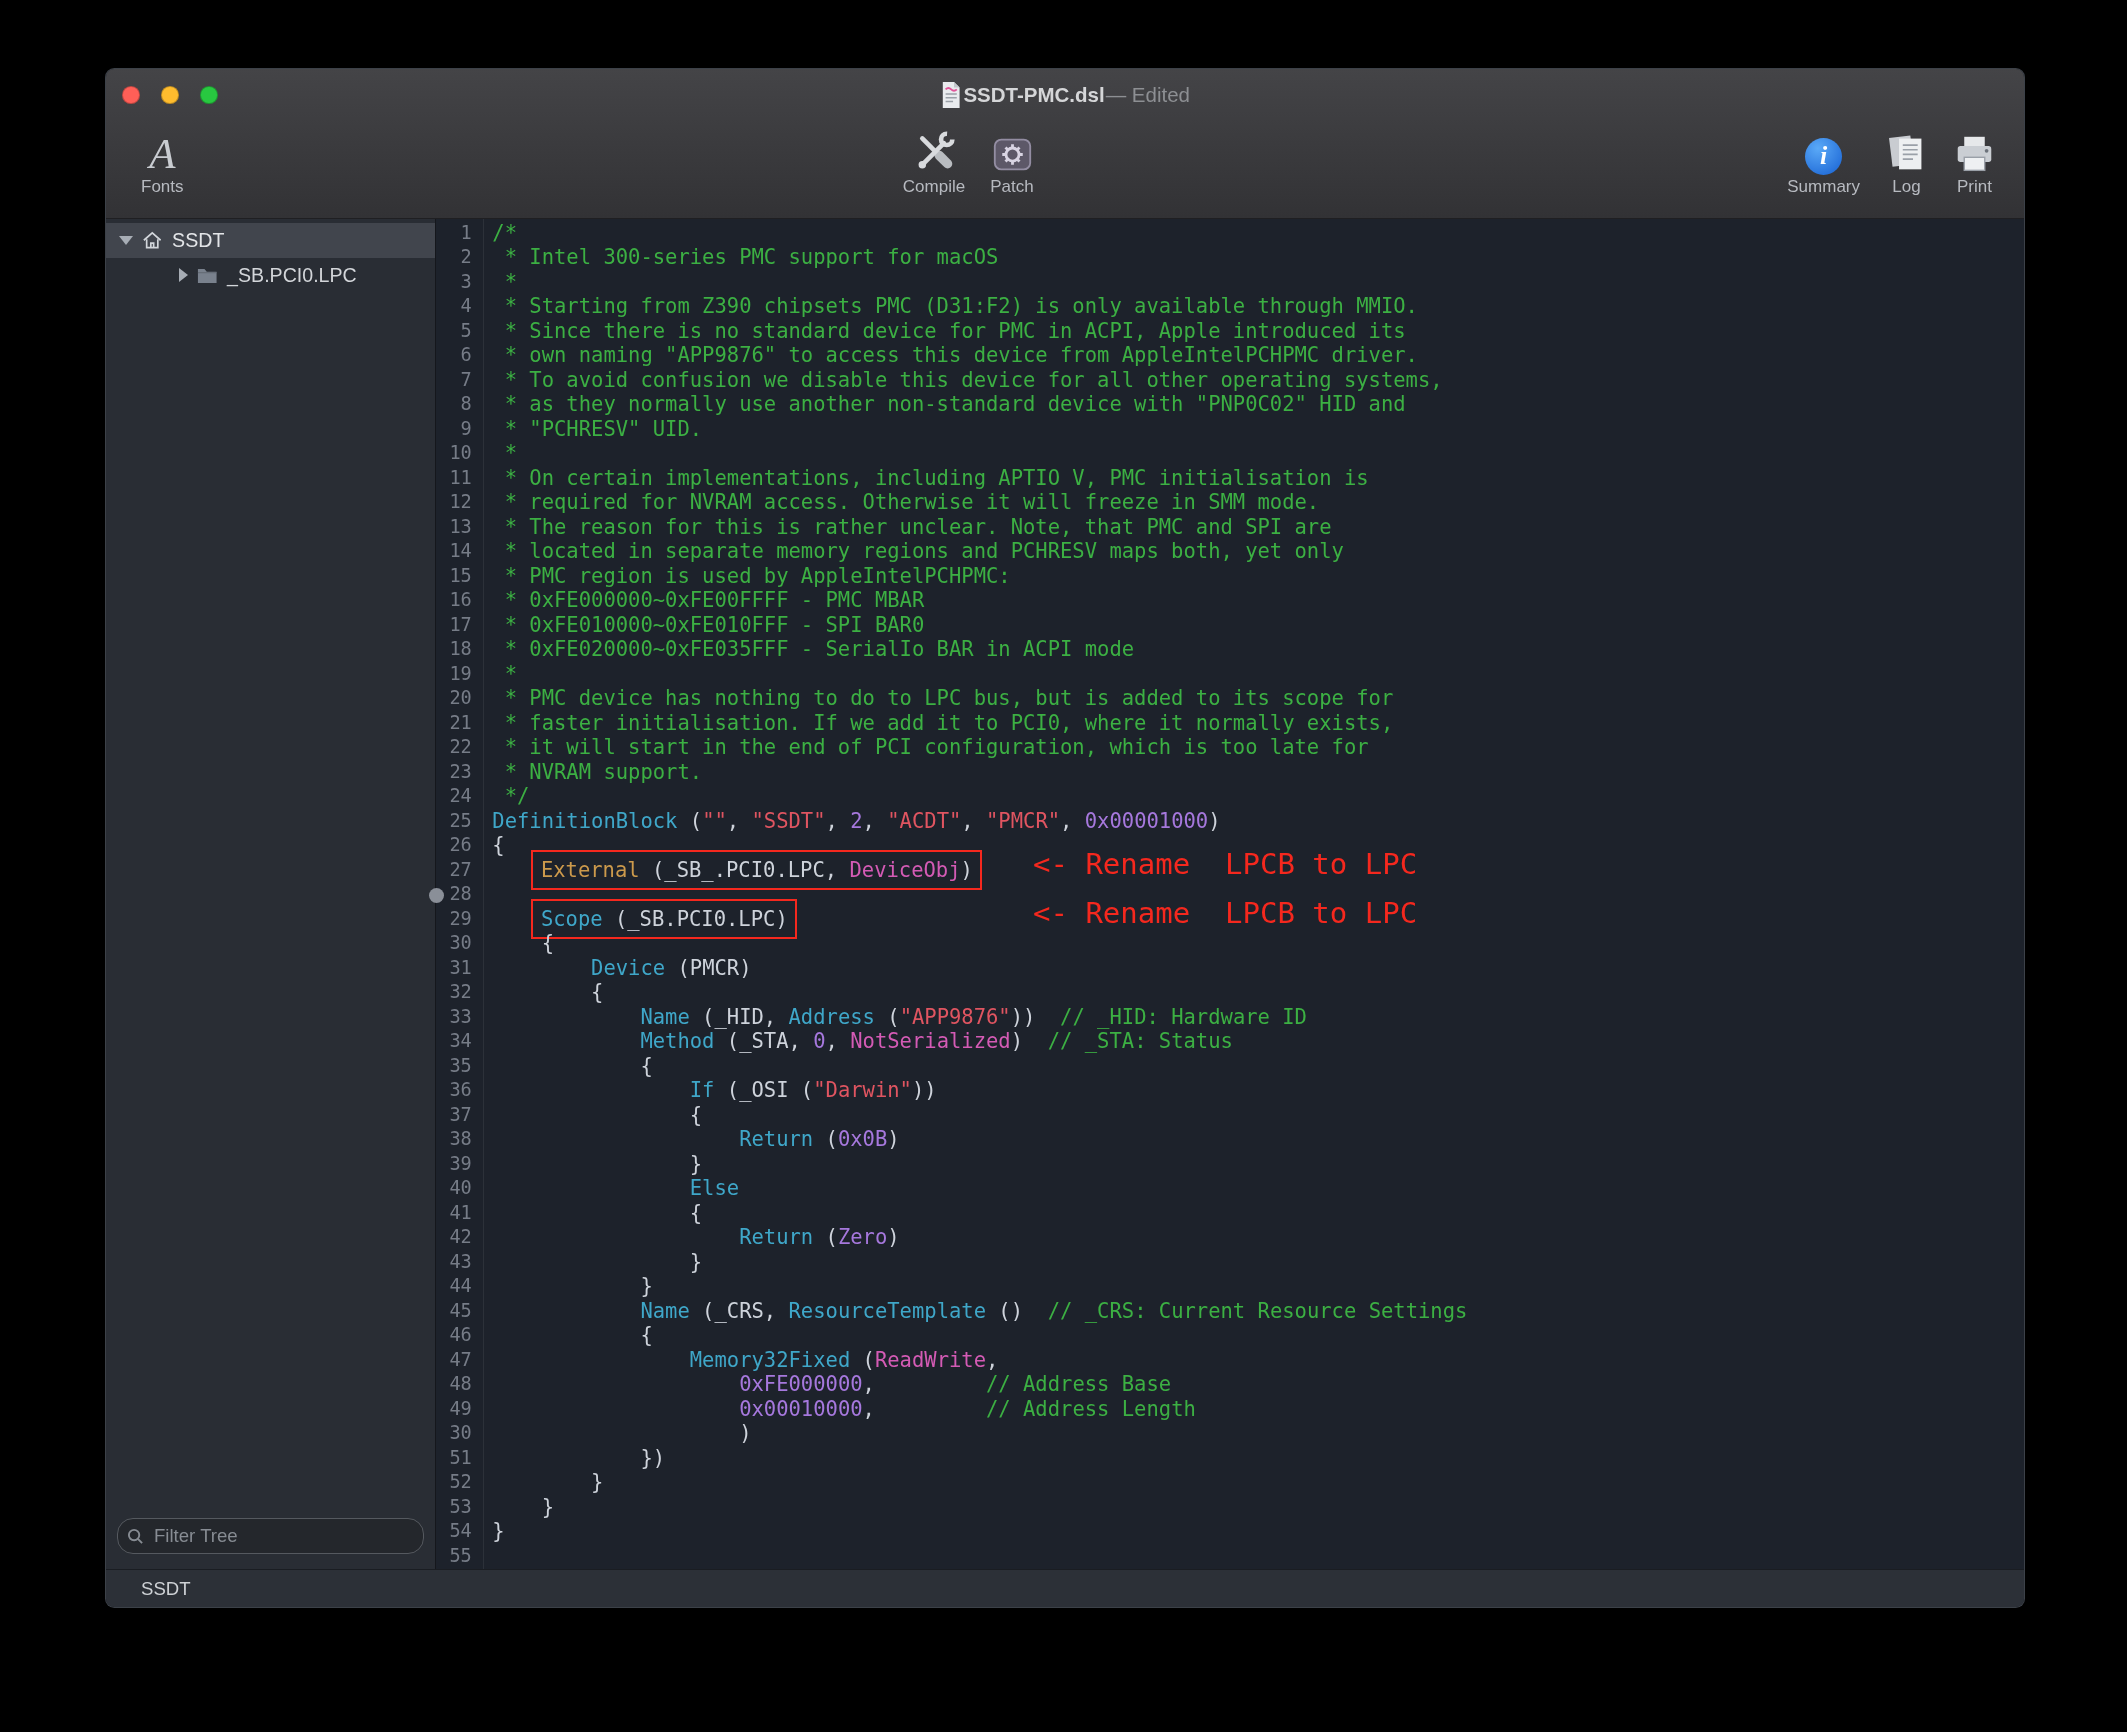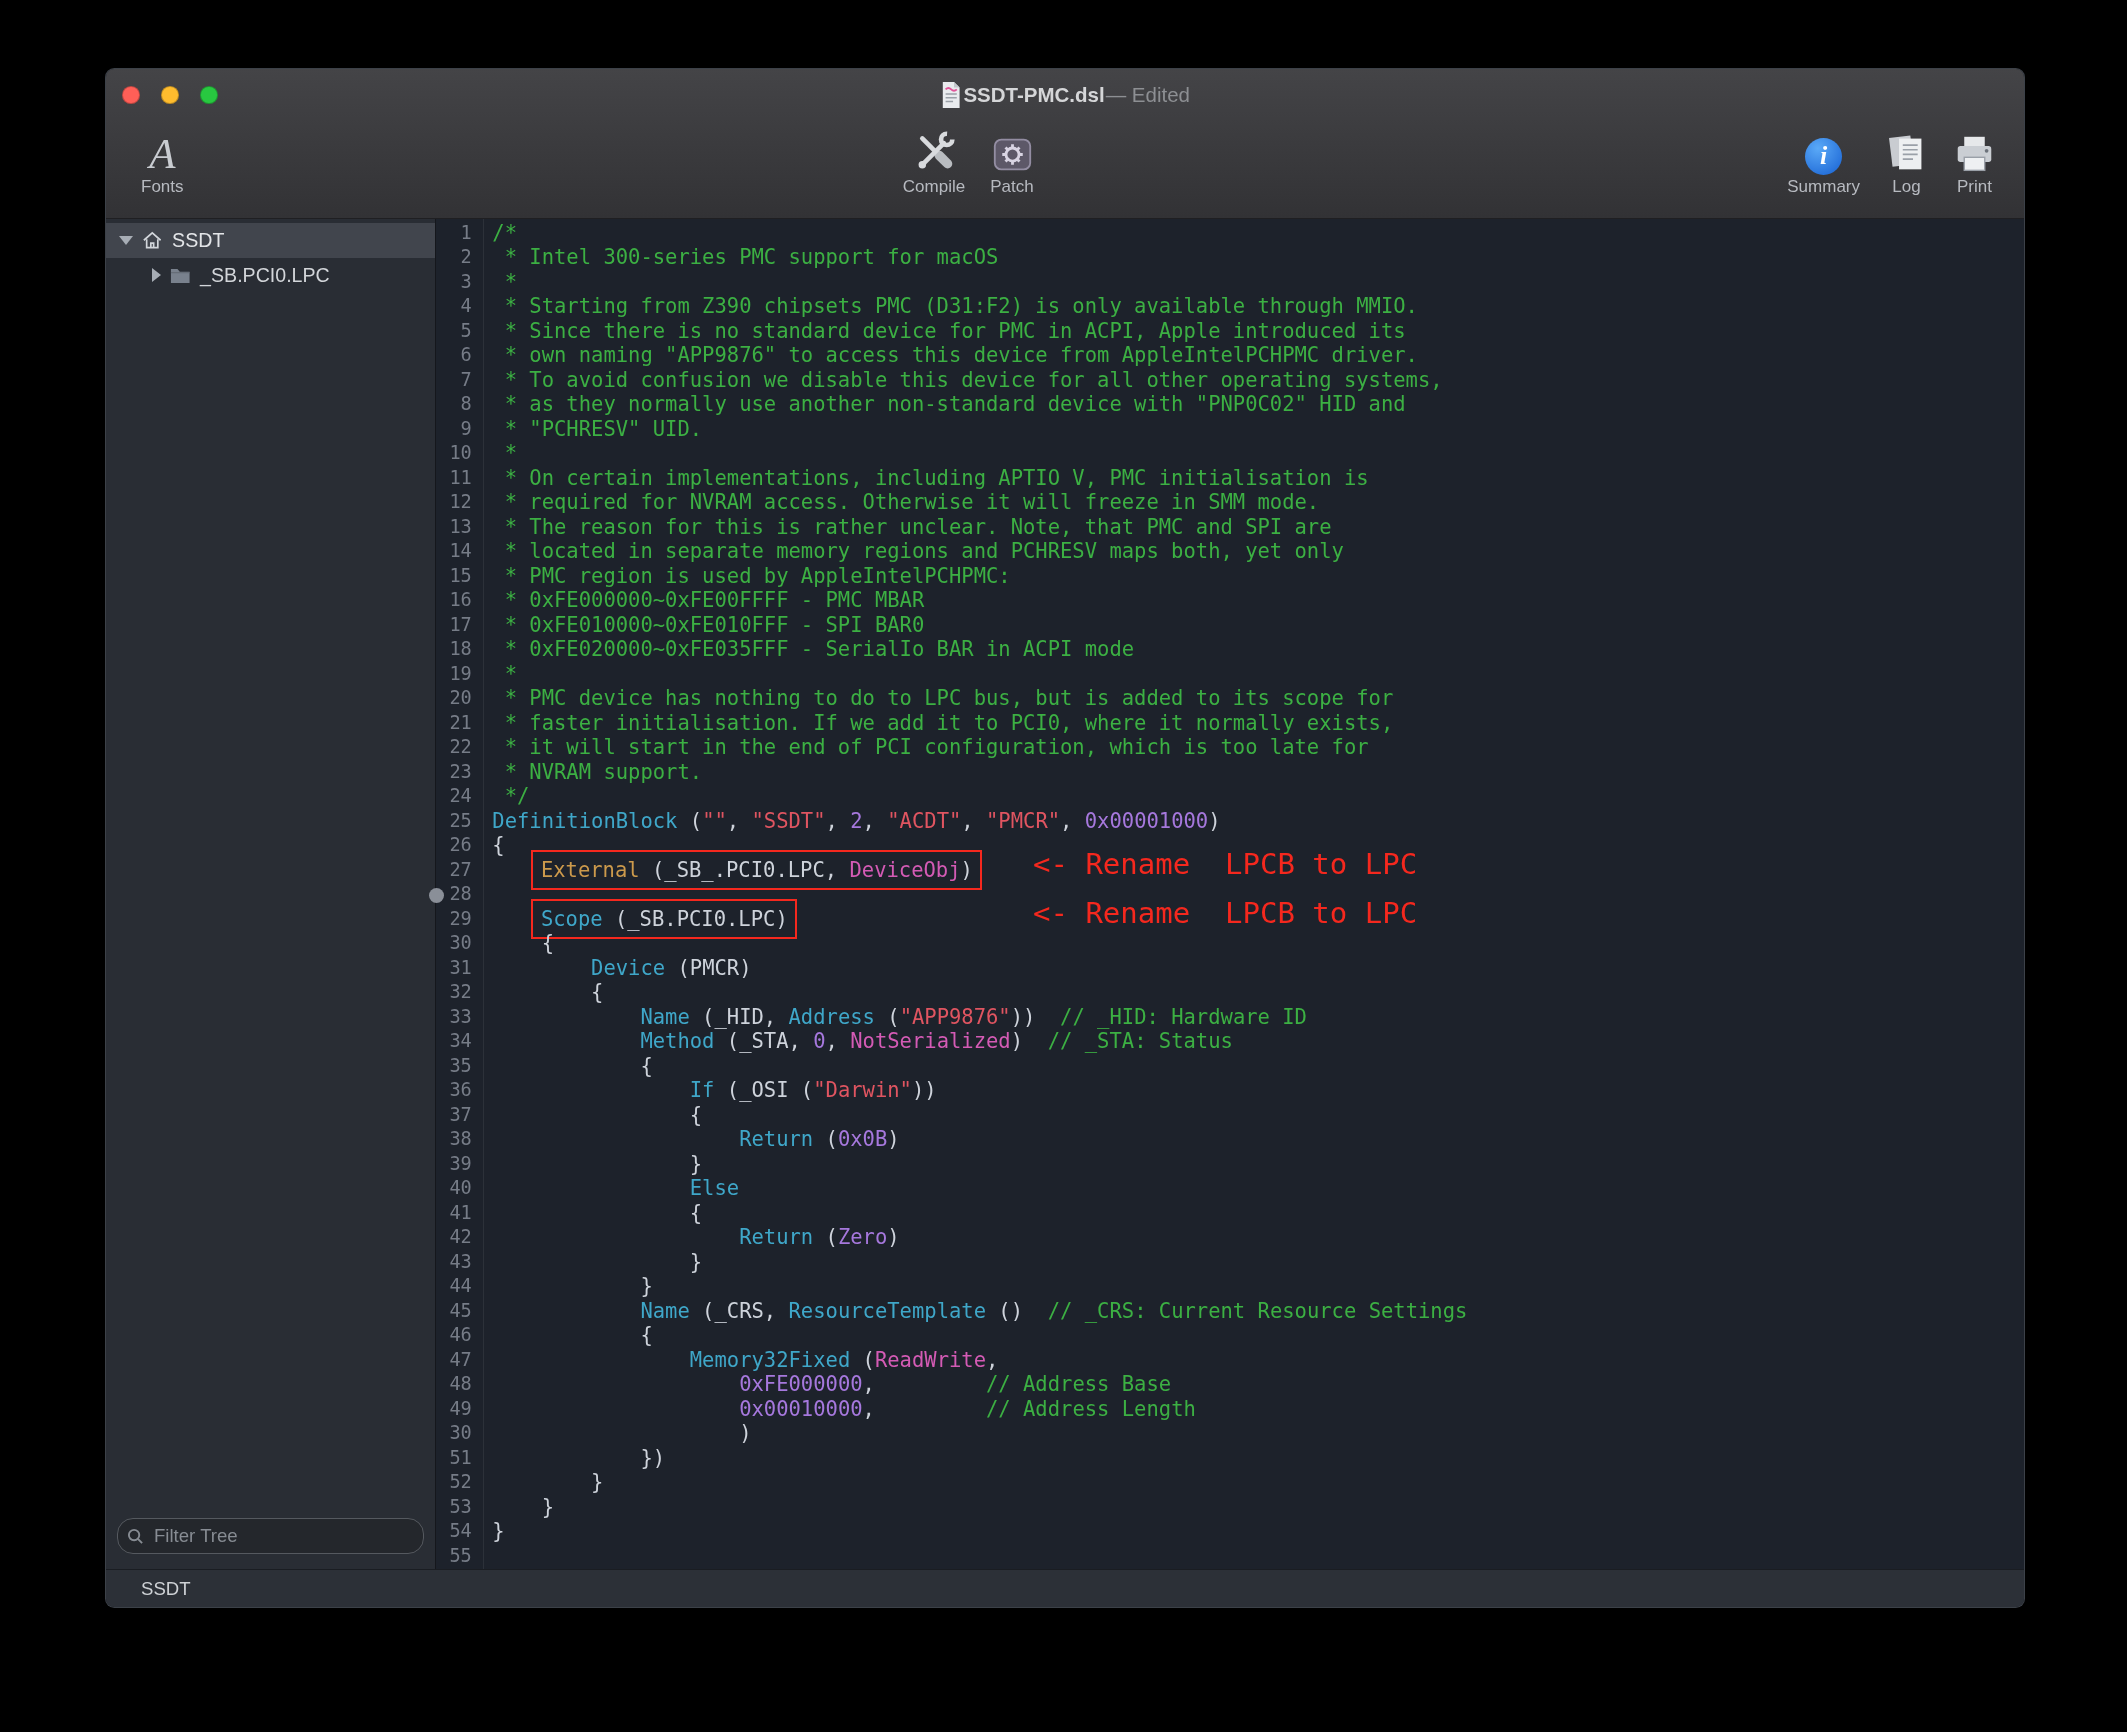--- a/index.html
+++ b/index.html
@@ -43,21 +43,21 @@
     background:radial-gradient(circle at 35% 28%, #5aa9f7, #1660d2);
     display:flex; align-items:center; justify-content:center;
     font-family:"Liberation Serif", serif; font-style:italic; font-weight:700;
     color:#fff; font-size:26px;
   }
   
   .content{ flex:1; display:flex; min-height:0; position:relative; }
   .sidebar{ width:329px; flex:none; background:#292d34; border-right:0.9px solid #15171c; display:flex; flex-direction:column; }
   .tree{ flex:1; padding-top:3.7px; overflow:hidden; }
   .row-root{ height:35px; display:flex; align-items:center; gap:9.3px; background:#41454d; padding-left:13px; color:#e3e5e8; font-size:19.6px; font-weight:500; }
-  .row-child{ height:35px; display:flex; align-items:center; gap:9.3px; padding-left:46px; color:#d3d6da; font-size:19.6px; }
+  .row-child{ height:35px; display:flex; align-items:center; gap:9.3px; padding-left:73px; color:#d3d6da; font-size:19.6px; }
   .tri-down{ width:0; height:0; border-left:7.5px solid transparent; border-right:7.5px solid transparent; border-top:9.3px solid #a7adb5; }
   .tri-right{ width:0; height:0; border-top:7.5px solid transparent; border-bottom:7.5px solid transparent; border-left:9.3px solid #a7adb5; }
   .filterbox{ margin:9.3px 11.2px 15px; height:34px; border:1.9px solid #55595f; border-radius:16px; background:#24272c; display:flex; align-items:center; padding:0 9.3px; gap:7.5px; flex:none; }
   .filterbox input{ background:transparent; border:none; outline:none; color:#cfd2d6; font-size:18.6px; width:100%; font-family:"Liberation Sans",sans-serif; }
   .filterbox input::placeholder{ color:#878c93; }
   
   .editor{ flex:1; position:relative; min-width:0; }
   .editor::before{ content:''; position:absolute; left:47px; top:0; bottom:0; width:0.9px; background:rgba(255,255,255,.07); z-index:1; }
   .code-scroll{ position:absolute; inset:0; overflow:hidden; padding-top:1.9px; }
   .line-row{ display:flex; height:24.5px; position:relative; }

